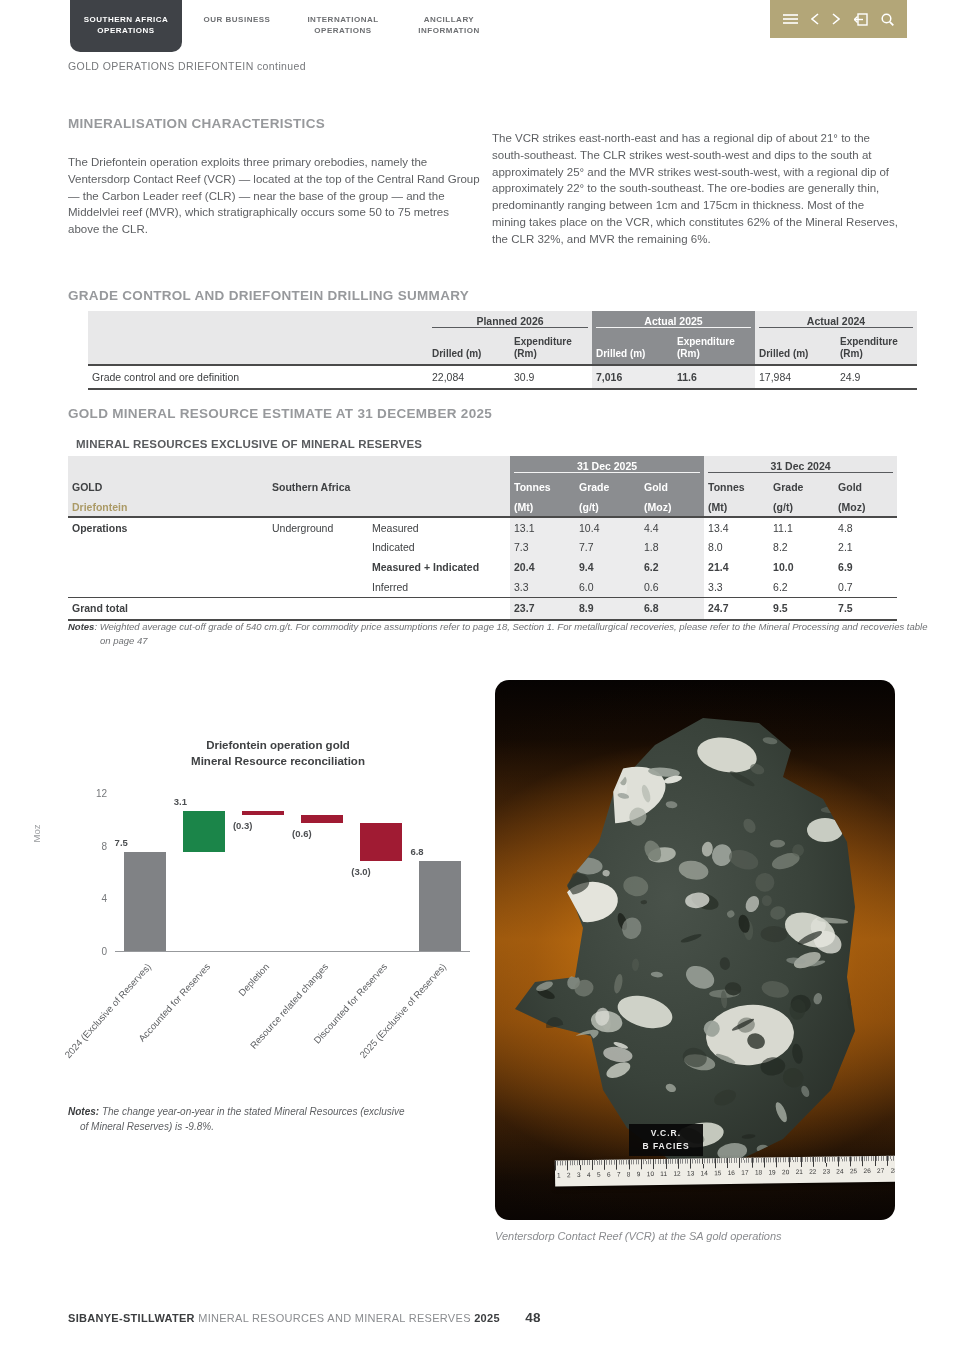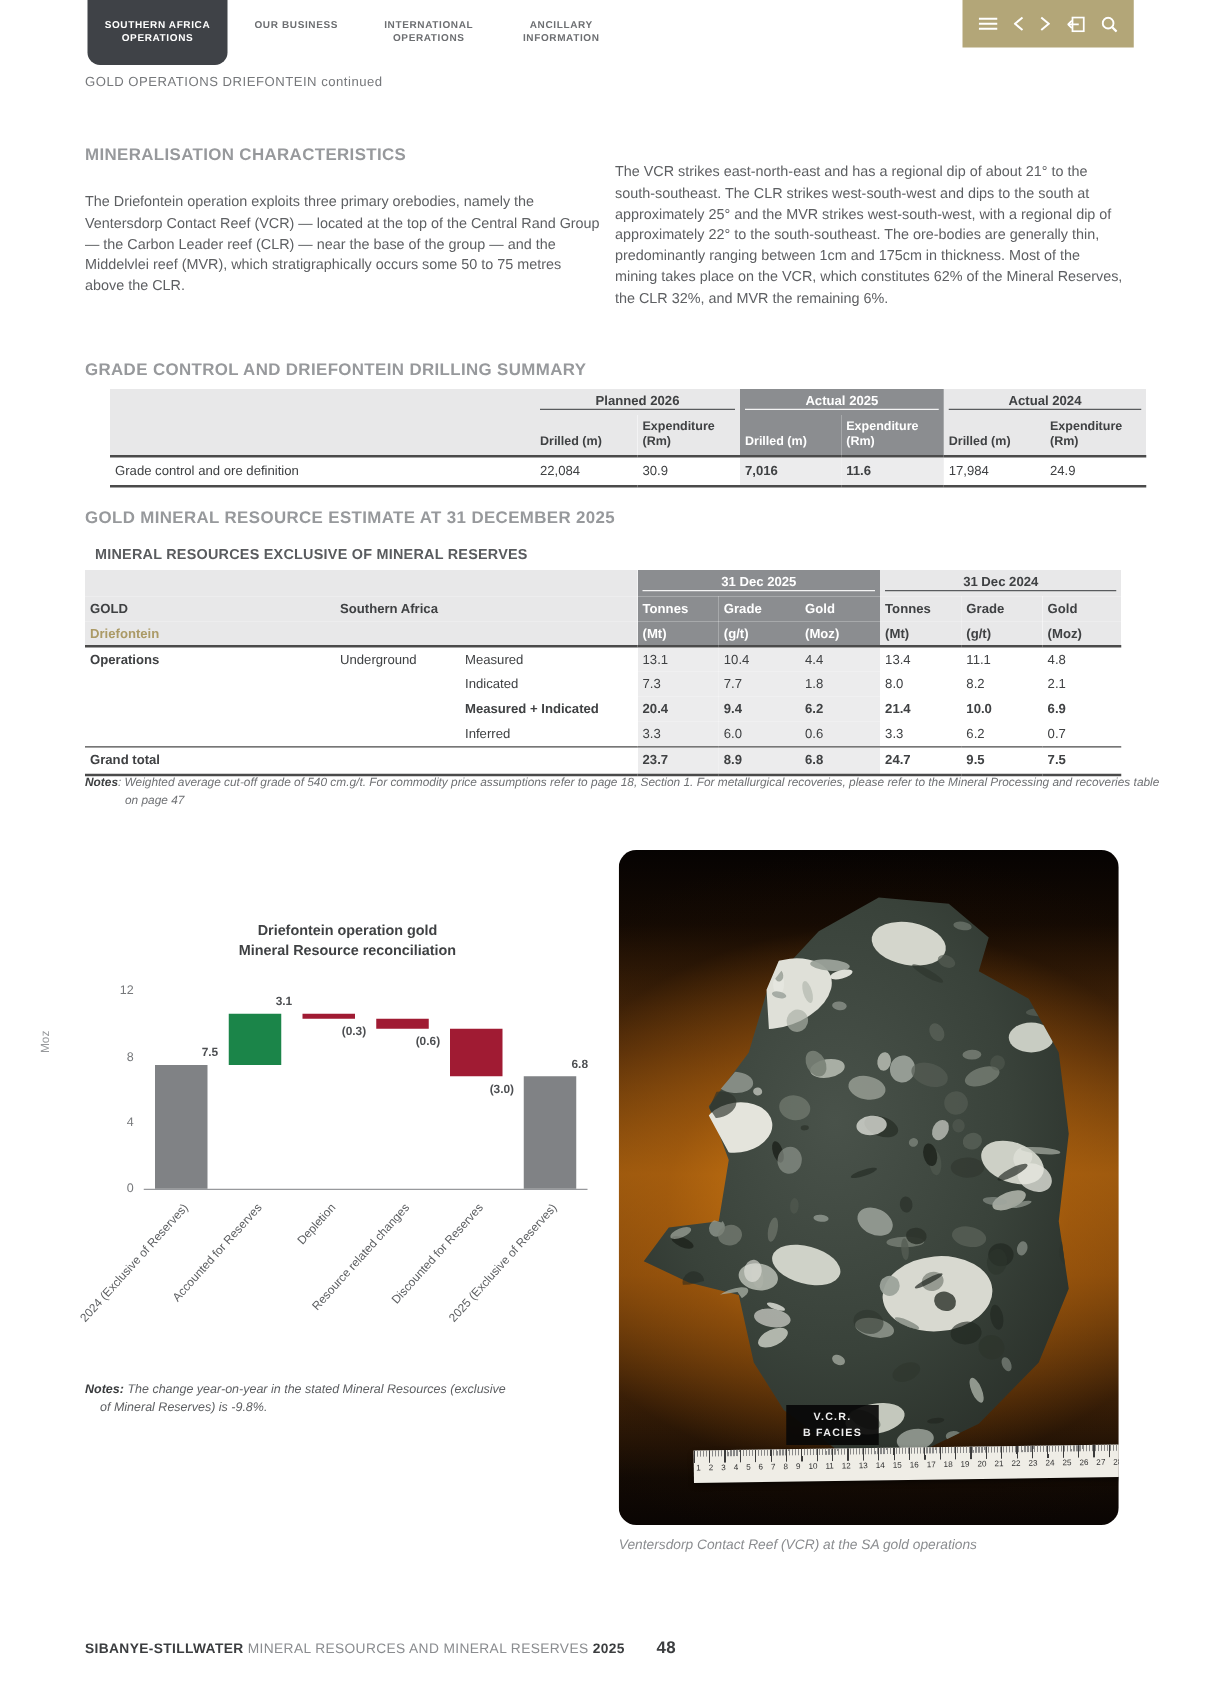--- a/index.html
+++ b/index.html
@@ -42,21 +42,21 @@
   #res-table{position:absolute;left:68px;top:456px;width:829px;}
   .notes{position:absolute;font-size:9.5px;font-style:italic;color:#6f7174;line-height:1.5;}
   .notes b{color:#3f4143;}
 
   
   .chart{position:absolute;left:68px;top:733px;width:412px;height:400px;}
   .chart-title{position:absolute;left:40px;top:5px;width:340px;text-align:center;
       font-size:11.5px;font-weight:bold;color:#3f4143;line-height:1.35;}
   .plot{position:absolute;left:47px;top:52px;width:355px;height:166px;border-bottom:1px solid #97999c;}
   .bar{position:absolute;}
-  .bar-val{position:absolute;font-size:9.5px;font-weight:bold;color:#4d4f52;text-align:right;width:60px;}
+  .bar-val{position:absolute;font-size:9.5px;font-weight:bold;color:#4d4f52;text-align:left;width:60px;}
   .ytick{position:absolute;right:100%;margin-right:8px;font-size:10px;color:#76787b;transform:translateY(50%);}
   .ylab{position:absolute;left:-40px;top:95px;font-size:9.5px;color:#97999c;transform:rotate(-90deg);}
   .xlab{position:absolute;width:150px;text-align:right;font-size:9.5px;color:#5d5f62;
       transform:rotate(-48deg);transform-origin:100% 0;white-space:nowrap;}
   .chart-notes{position:absolute;left:0;top:372px;width:330px;font-size:10px;font-style:italic;
       color:#5d5f62;line-height:1.45;padding-left:12px;text-indent:-12px;}
   .chart-notes b{color:#3a3c3e;}
 
   
   .photo{position:absolute;left:495px;top:680px;width:400px;height:540px;border-radius:14px;overflow:hidden;

